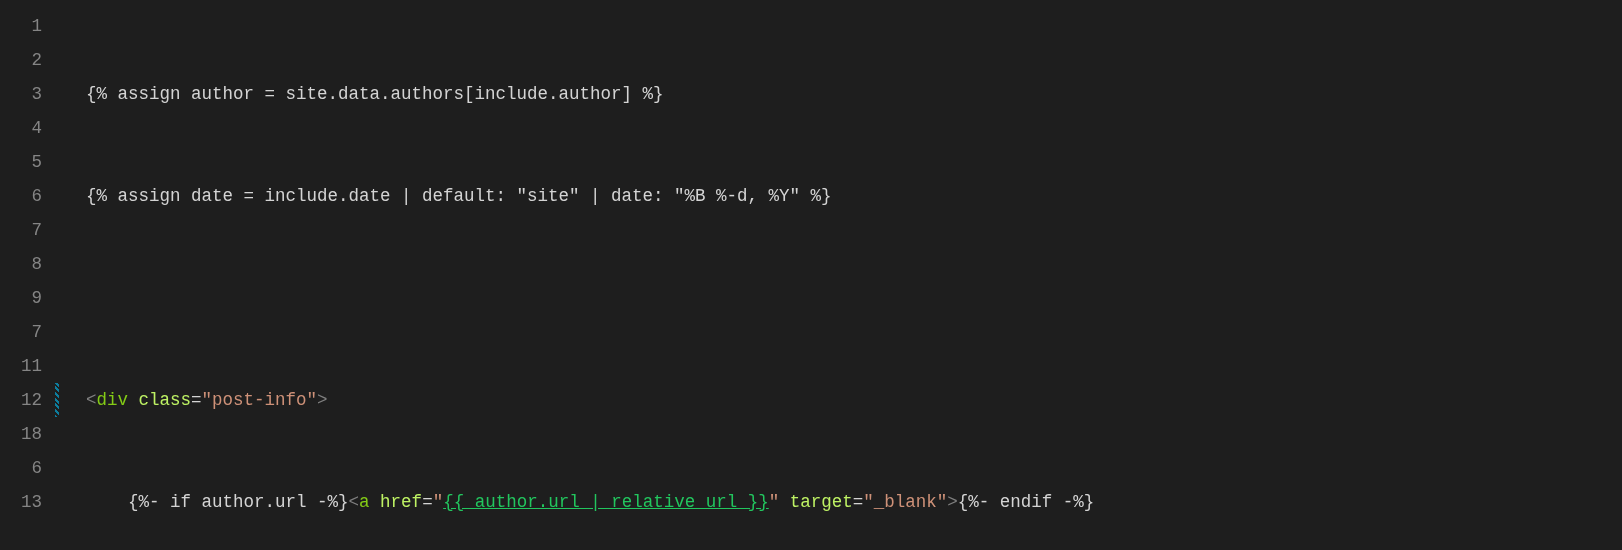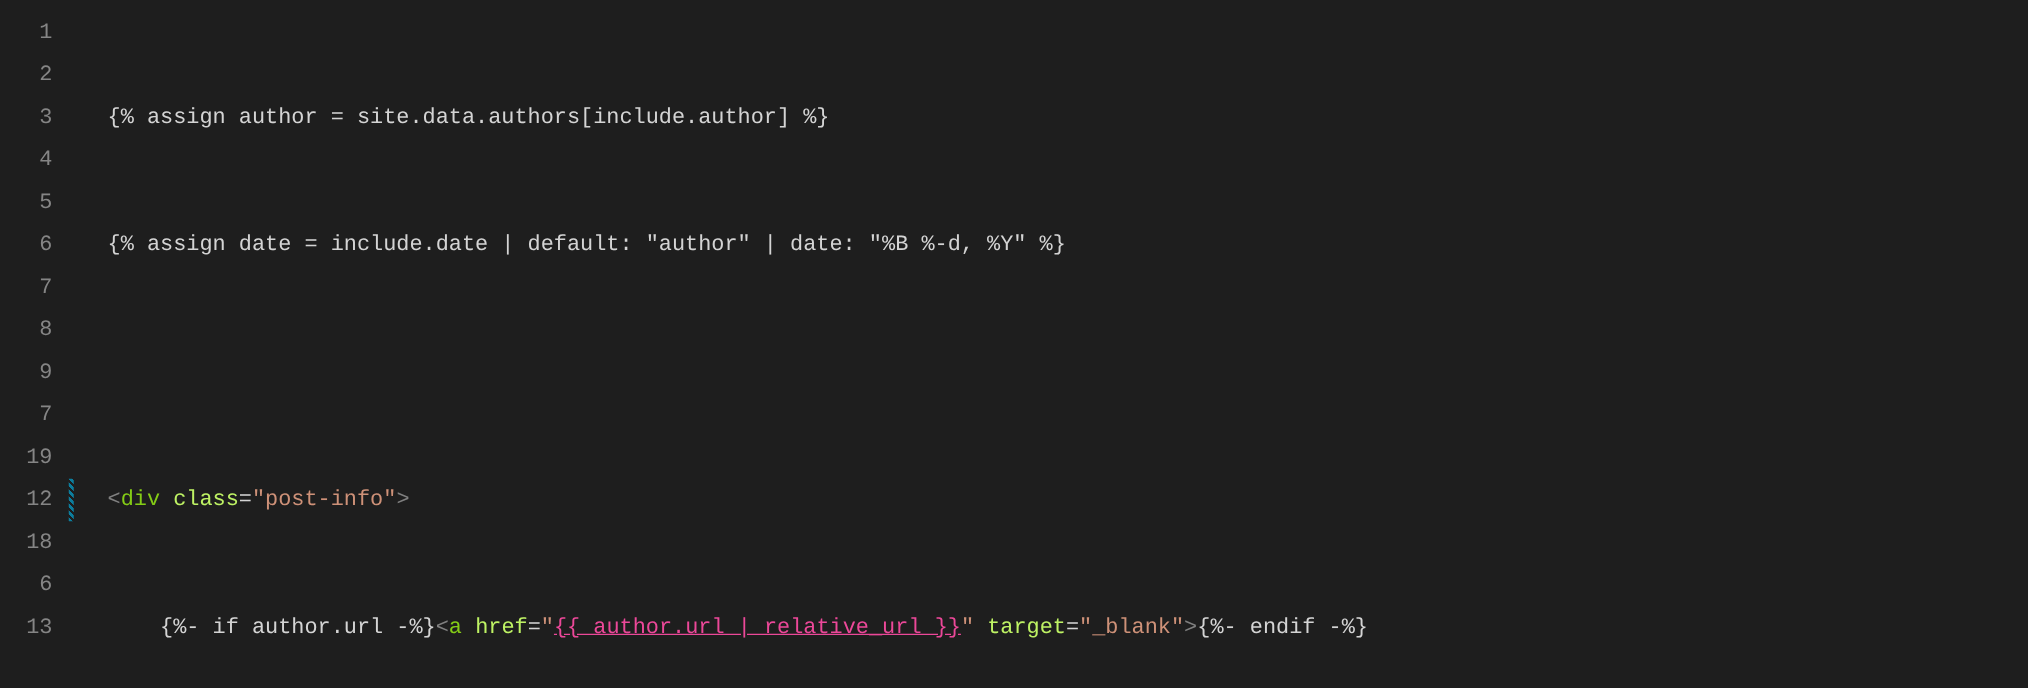--- a/index.html
+++ b/index.html
@@ -35,21 +35,21 @@
       white-space: pre;
       position: relative;
     }
     .line {
       height: 34px;
     }
     .fg { color: #d4d4d4; }
     .tag { color: #84cc16; }
     .attr { color: #bef264; }
     .string { color: #ce9178; }
-    .link { color: #ec4899; text-decoration: underline; }
+    .link { color: #22c55e; text-decoration: underline; }
     .punct { color: #808080; }
     .modified {
       position: absolute;
       left: 55px;
       top: 383px;
       width: 4px;
       height: 34px;
       background: repeating-linear-gradient(45deg, #0c7d9d, #0c7d9d 2px, transparent 2px, transparent 4px);
     }
   </style>
@@ -62,29 +62,29 @@
     <div class="ln">1</div>
     <div class="ln">2</div>
     <div class="ln">3</div>
     <div class="ln">4</div>
     <div class="ln">5</div>
     <div class="ln">6</div>
     <div class="ln">7</div>
     <div class="ln">8</div>
     <div class="ln">9</div>
     <div class="ln">7</div>
-    <div class="ln">19</div>
+    <div class="ln">11</div>
     <div class="ln">12</div>
     <div class="ln">18</div>
     <div class="ln">6</div>
     <div class="ln">13</div>
   </div>
   <div class="code">
     <div class="line"><span class="fg">{% assign author = site.data.authors[include.author] %}</span></div>
-    <div class="line"><span class="fg">{% assign date = include.date | default: "author" | date: "%B %-d, %Y" %}</span></div>
+    <div class="line"><span class="fg">{% assign date = include.date | default: "site" | date: "%B %-d, %Y" %}</span></div>
     <div class="line"><span class="fg"></span></div>
     <div class="line"><span class="punct">&lt;</span><span class="tag">div</span><span> </span><span class="attr">class</span><span class="fg">=</span><span class="string">"post-info"</span><span class="punct">&gt;</span></div>
     <div class="line"><span>    </span><span class="fg">{%- if author.url -%}</span><span class="punct">&lt;</span><span class="tag">a</span><span> </span><span class="attr">href</span><span class="fg">=</span><span class="string">"</span><span class="link">{{ author.url | relative_url }}</span><span class="string">"</span><span> </span><span class="attr">target</span><span class="fg">=</span><span class="string">"_blank"</span><span class="punct">&gt;</span><span class="fg">{%- endif -%}</span></div>
     
     
     
     
     
     
     

